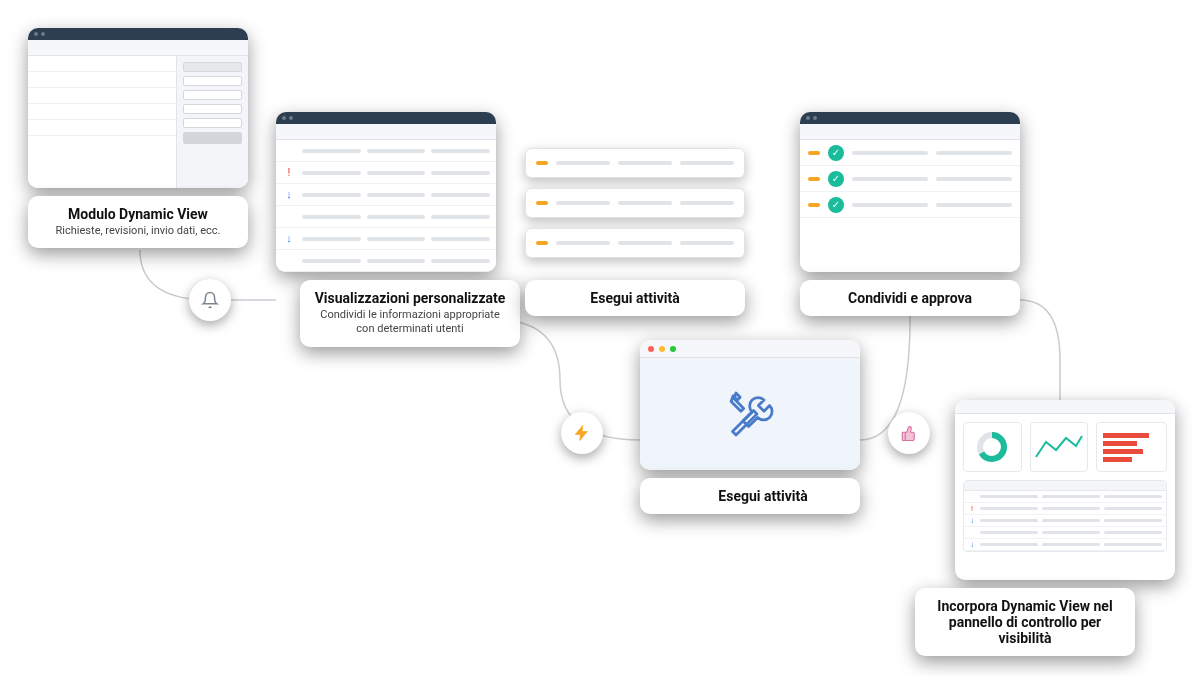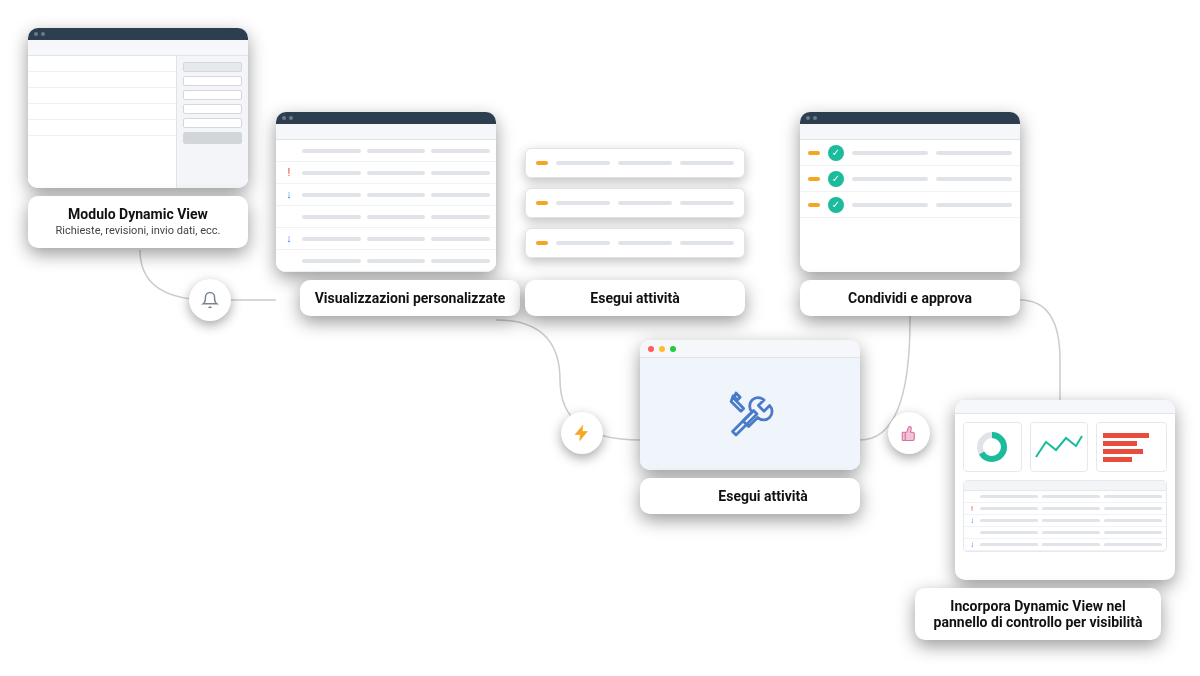--- a/index.html
+++ b/index.html
@@ -69,21 +69,21 @@
 #s6 { left: 955px; top: 400px; width: 220px; }
 #s6 .card { width: 220px; height: 180px; }
 #s6 .dash-body { padding: 8px; }
 #s6 .widgets { display: flex; gap: 8px; margin-bottom: 8px; }
 #s6 .widget { flex: 1; height: 50px; border: 1px solid #e6e9ec; border-radius: 4px; display: flex; align-items: center; justify-content: center; }
 #s6 .mini-table { border: 1px solid #e6e9ec; border-radius: 4px; }
 #s6 .mt-head { height: 10px; background: #f3f5f8; border-bottom: 1px solid #e6e9ec; }
 #s6 .mt-row { height: 12px; border-bottom: 1px solid #f0f2f5; display: flex; align-items: center; padding: 0 4px; gap: 4px; }
 #s6 .mt-row .mk { width: 8px; font-size: 8px; text-align: center; }
 #s6 .mt-row .ln { flex: 1; height: 3px; background: #e0e4e8; border-radius: 2px; }
-#s6-label { position: absolute; left: 915px; top: 588px; width: 246px; }
+#s6-label { position: absolute; left: 915px; top: 588px; width: 220px; }
 .badge { position: absolute; width: 42px; height: 42px; border-radius: 50%; background: #fff; box-shadow: 0 4px 12px rgba(0,0,0,0.35); display: flex; align-items: center; justify-content: center; font-size: 18px; }
 
 svg { display: block; }
 </style>
 </head>
 <body>
 
 <svg style="position:absolute;left:0;top:0;width:1200px;height:676px;pointer-events:none">
   <path d="M 140 250 Q 140 300 210 300 L 276 300" fill="none" stroke="#c8cdd2" stroke-width="1.5"></path>
   <path d="M 496 320 Q 560 320 560 380 Q 560 440 640 440" fill="none" stroke="#c8cdd2" stroke-width="1.5"></path>
@@ -171,20 +171,21 @@
           <span class="icon-cell"></span>
           <span class="cell-line"></span>
           <span class="cell-line"></span>
           <span class="cell-line"></span>
         </div>
     </div>
   </div>
 </div>
 <div id="s2-label" class="label-box">
   <div class="label-title">Visualizzazioni personalizzate</div>
+  <div class="label-sub">Condividi le informazioni appropriate con determinati utenti</div>
 </div>
 
 <div id="s3" class="step">
   <div class="slice-stack">
     <div class="slice">
         <span class="dash-y"></span>
         <span class="dash-g"></span>
         <span class="dash-g"></span>
         <span class="dash-g"></span>
       </div>

